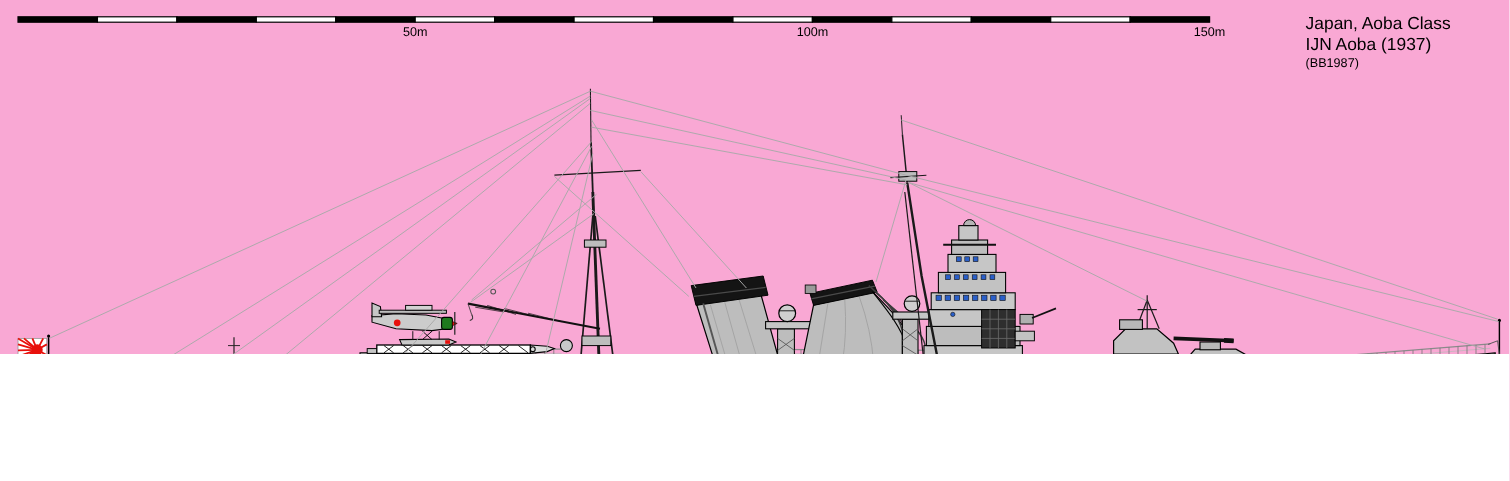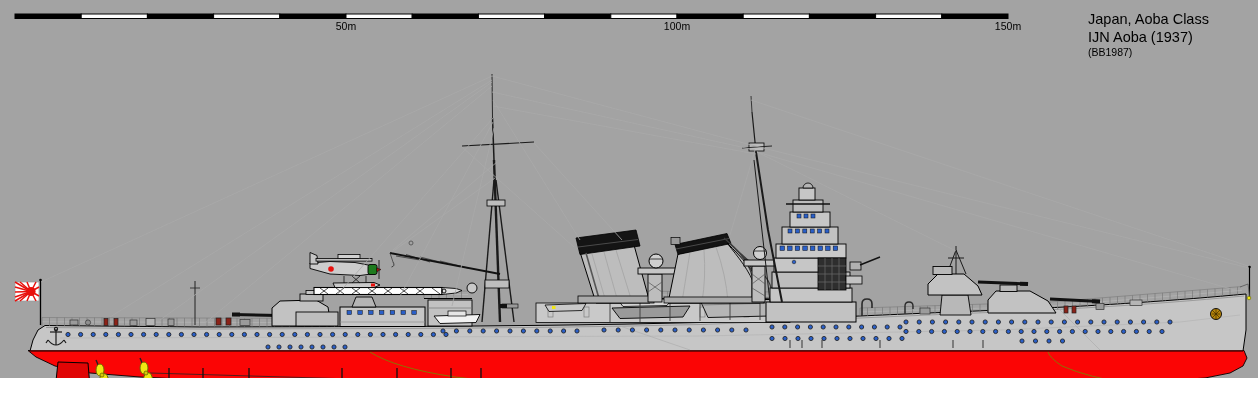--- a/index.html
+++ b/index.html
@@ -1,16 +1,16 @@
 <!DOCTYPE html>
 <html><head>
 <meta charset="utf-8">
 <style>
   html,body{margin:0;padding:0;background:#ffffff;}
-  #canvas{position:relative;width:1258px;height:378px;background:#a3a3a3;overflow:hidden;
+  #canvas{position:relative;width:1258px;height:295px;background:#f9a8d4;overflow:hidden;
           font-family:"Liberation Sans", sans-serif;}
   svg{display:block;}
   text{font-family:"Liberation Sans", sans-serif;}
   .scale-label{font-size:10.5px;fill:#000;}
   .title-main{font-size:14.5px;fill:#000;}
   .title-sub{font-size:10.5px;fill:#000;}
 </style>
 </head>
 <body>
 

